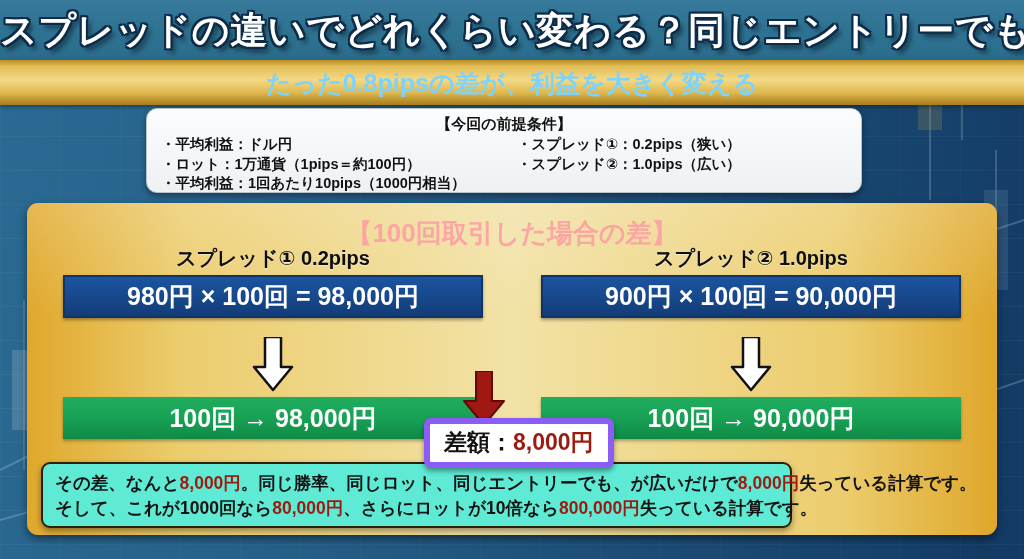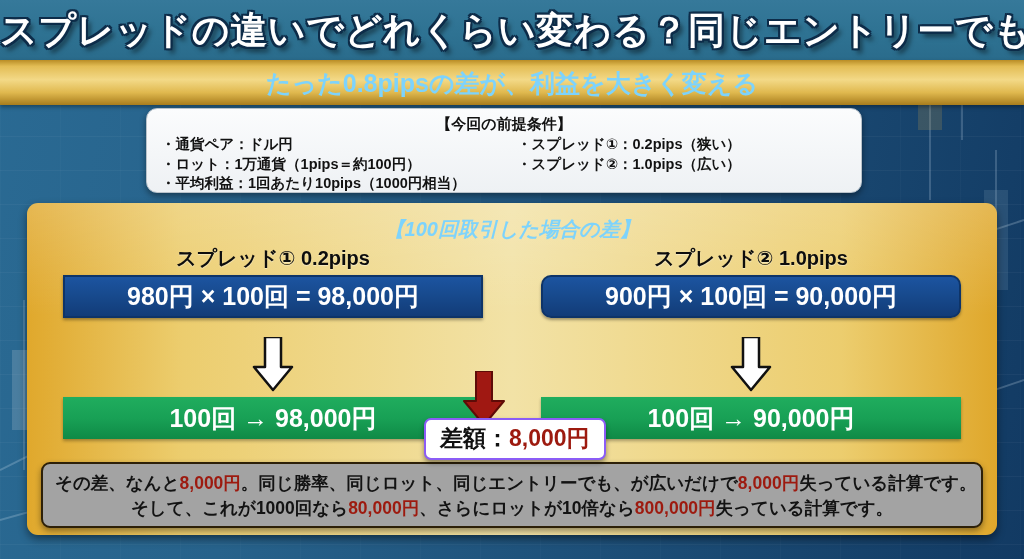--- a/index.html
+++ b/index.html
@@ -76,44 +76,43 @@
   .gold-panel {
     position:absolute; left:27px; top:203px; width:970px; height:332px; z-index:5;
     border-radius:11px;
     background:
       linear-gradient(180deg, rgba(255,255,255,.18) 0%, rgba(255,255,255,0) 34%),
       linear-gradient(90deg,#e0a82c 0%,#eccd6e 16%,#f2e2a6 50%,#eccd6e 84%,#dfa72b 100%);
     box-shadow:0 4px 9px rgba(0,0,0,.45);
   }
   .panel-title {
     position:absolute; left:0; top:216px; width:1024px; z-index:6;
-    text-align:center; font-size:20px; font-weight:bold; color:#7dd3fc;
-    white-space:nowrap;
-    font-style:italic;
+    text-align:center; font-size:26px; font-weight:bold; color:#fca5a5;
+    white-space:nowrap;
   }
 
   .col-head {
     position:absolute; top:245px; z-index:6;
     font-size:20px; font-weight:bold; color:#0d0d0d;
     text-align:center; white-space:nowrap;
     text-shadow:0 1px 1px rgba(255,255,255,.45);
   }
   .col-head.left  { left:63px;  width:420px; }
   .col-head.right { left:541px; width:420px; }
 
   .blue-bar {
     position:absolute; top:275px; height:43px; z-index:6;
     background:linear-gradient(180deg,#1c54a0 0%,#17498c 50%,#123c78 100%);
     border:2px solid #0e3468;
     display:flex; align-items:center; justify-content:center;
     color:#ffffff; font-size:25px; font-weight:bold; white-space:nowrap;
     box-shadow:0 2px 3px rgba(0,0,0,.35);
   }
   .blue-bar.left  { left:63px;  width:420px; }
-  .blue-bar.right { left:541px; width:420px;border-radius:10px; }
+  .blue-bar.right { left:541px; width:420px; }
 
   .arrow-white {
     position:absolute; top:337px; z-index:6; width:44px; height:55px;
   }
   .arrow-white.left  { left:251px; }
   .arrow-white.right { left:729px; }
 
   .green-bar {
     position:absolute; top:397px; height:42px; z-index:6;
     background:linear-gradient(180deg,#20ad5e 0%,#18a055 52%,#0f8a46 100%);
@@ -123,31 +122,31 @@
   }
   .green-bar.left  { left:63px;  width:420px; }
   .green-bar.right { left:541px; width:420px; }
 
   .arrow-red {
     position:absolute; left:461px; top:371px; z-index:7; width:46px; height:56px;
   }
 
   .diff-badge {
     position:absolute; left:424px; top:418px; z-index:8;
-    background:#ffffff; border:2px solid #8b5cf6; border-radius:7px;
+    background:#ffffff; border:6px solid #8b5cf6; border-radius:7px;
     padding:3px 14px 4px 14px;
     font-size:23px; font-weight:bold; color:#111111; white-space:nowrap;
     box-shadow:0 3px 5px rgba(0,0,0,.4);
   }
   .diff-badge .amount { color:#9d1a0f; }
 
   
   .summary {
-    position:absolute; left:41px; top:462px; width:942px; height:66px; z-index:7;
-    background:#a3a3a3; border:2px solid #2d2008; border-radius:9px;
+    position:absolute; left:41px; top:462px; width:751px; height:66px; z-index:7;
+    background:#5eead4; border:2px solid #2d2008; border-radius:9px;
     box-shadow:0 3px 6px rgba(0,0,0,.40);
     padding:7px 12px 0 12px;
   }
   .summary-line {
     font-size:17.5px; font-weight:bold; color:#131313;
     line-height:25px; white-space:nowrap; text-align:center;
   }
   .summary-line .hl { color:#9d1a0f; }
 </style>
 </head>
@@ -186,21 +185,21 @@
 
 <div class="header-band"></div>
 <div class="title">スプレッドの違いでどれくらい変わる？同じエントリーでも</div>
 <div class="subtitle-band"></div>
 <div class="subtitle">たった0.8pipsの差が、利益を大きく変える</div>
 
 <div class="premise">
   <div class="premise-title">【今回の前提条件】</div>
   <div class="premise-cols">
     <div class="premise-col">
-      <div class="premise-item">・通貨ペア：ドル円</div>
+      <div class="premise-item">・平均利益：ドル円</div>
       <div class="premise-item">・ロット：1万通貨（1pips＝約100円）</div>
       <div class="premise-item">・平均利益：1回あたり10pips（1000円相当）</div>
     </div>
     <div class="premise-col right">
       <div class="premise-item">・スプレッド①：0.2pips（狭い）</div>
       <div class="premise-item">・スプレッド②：1.0pips（広い）</div>
     </div>
   </div>
 </div>
 

